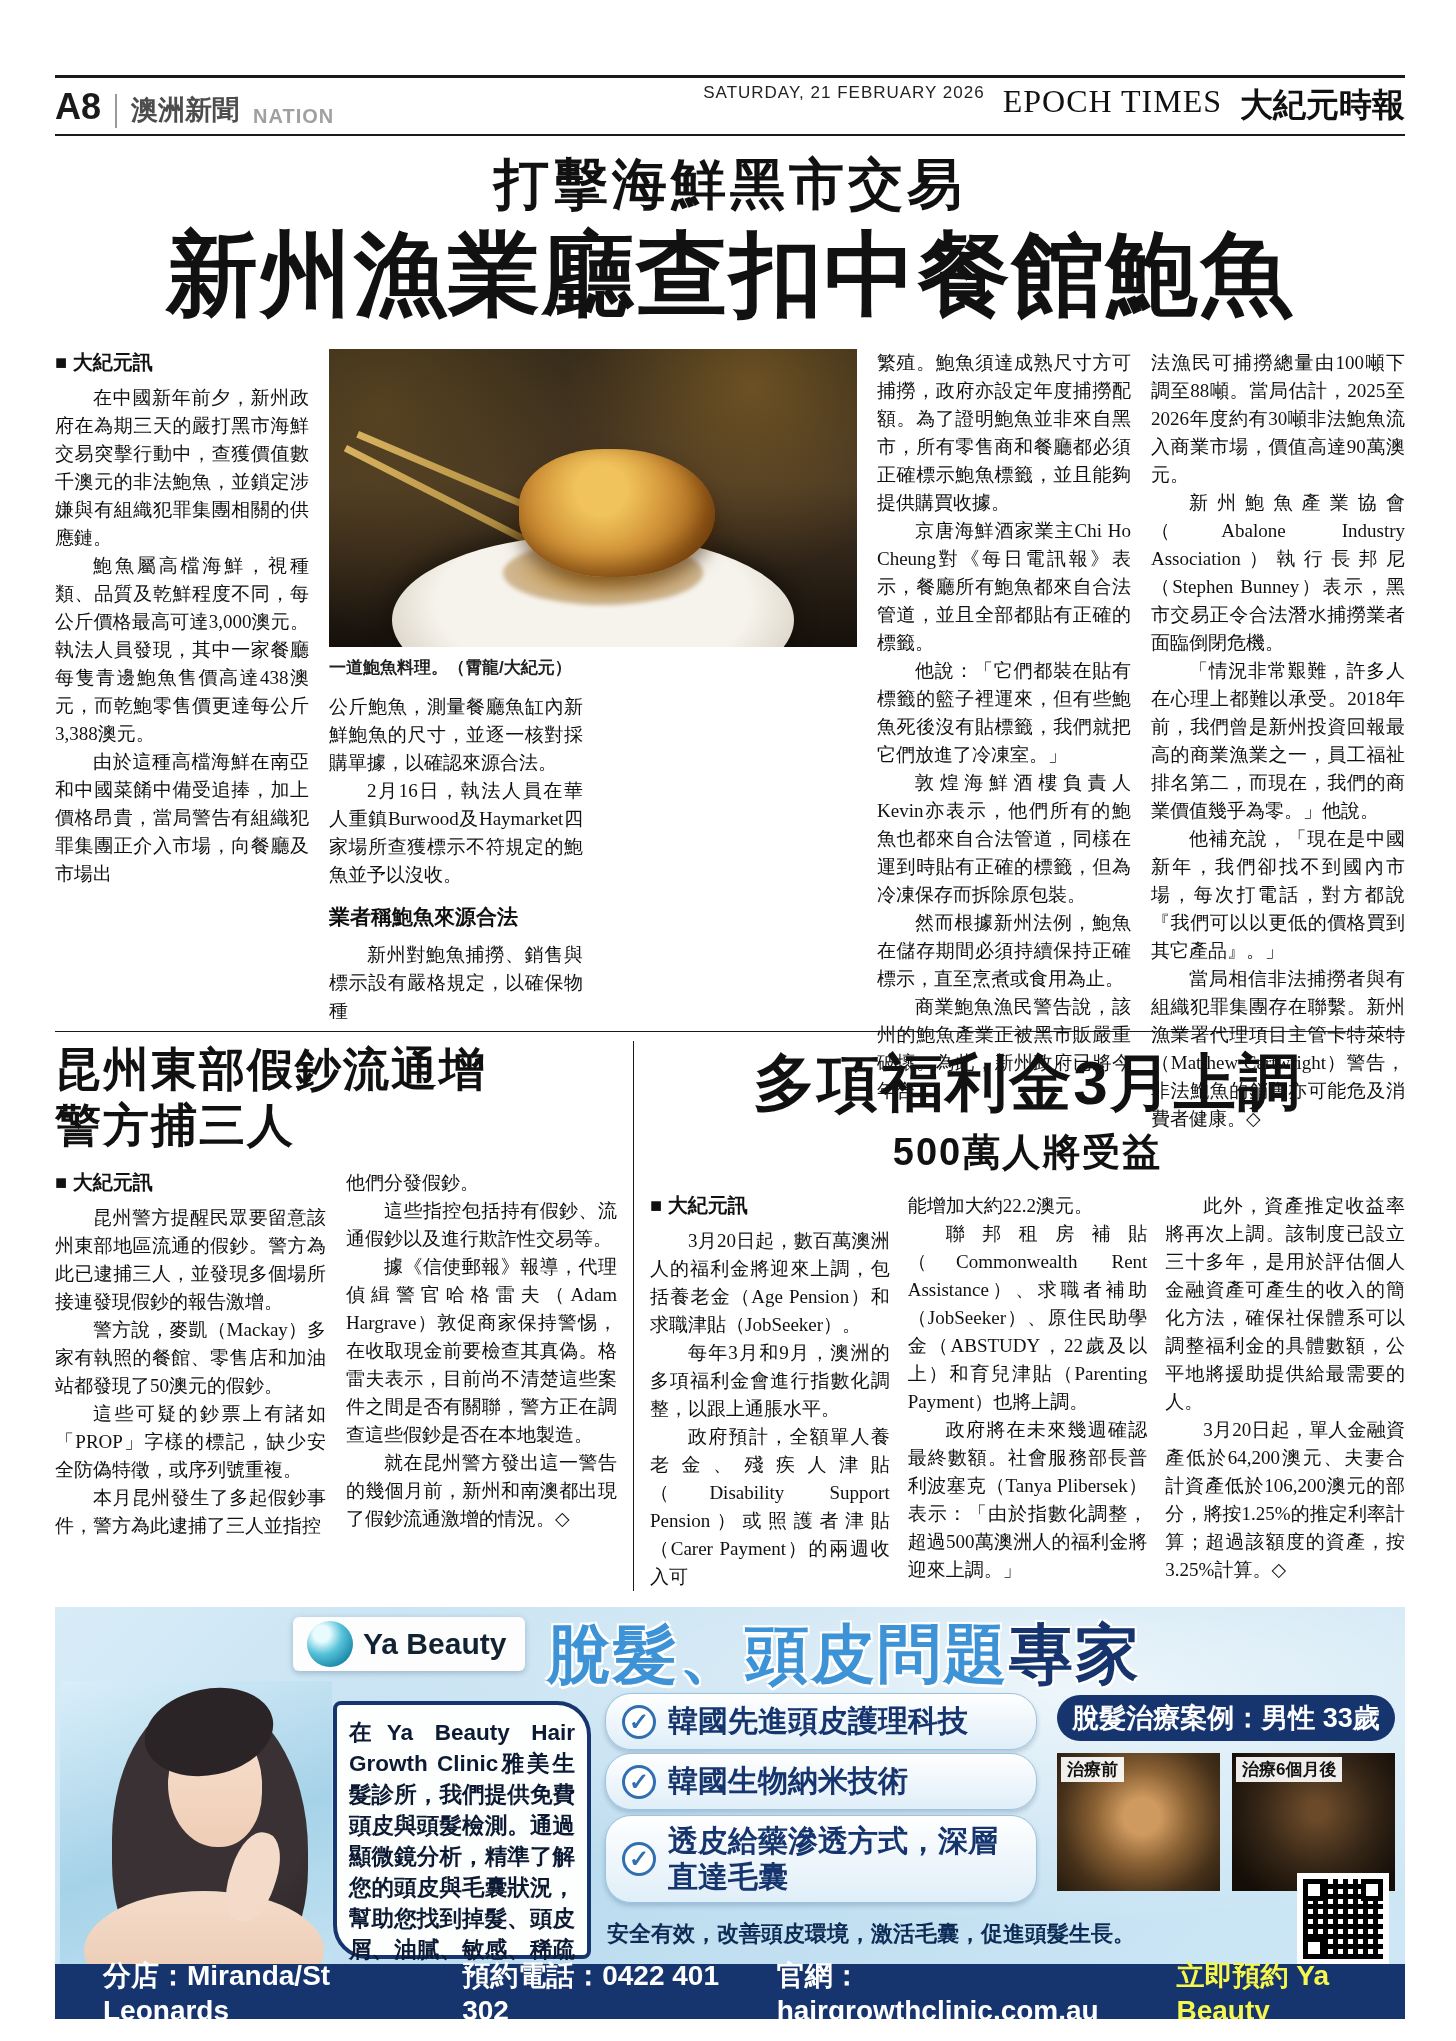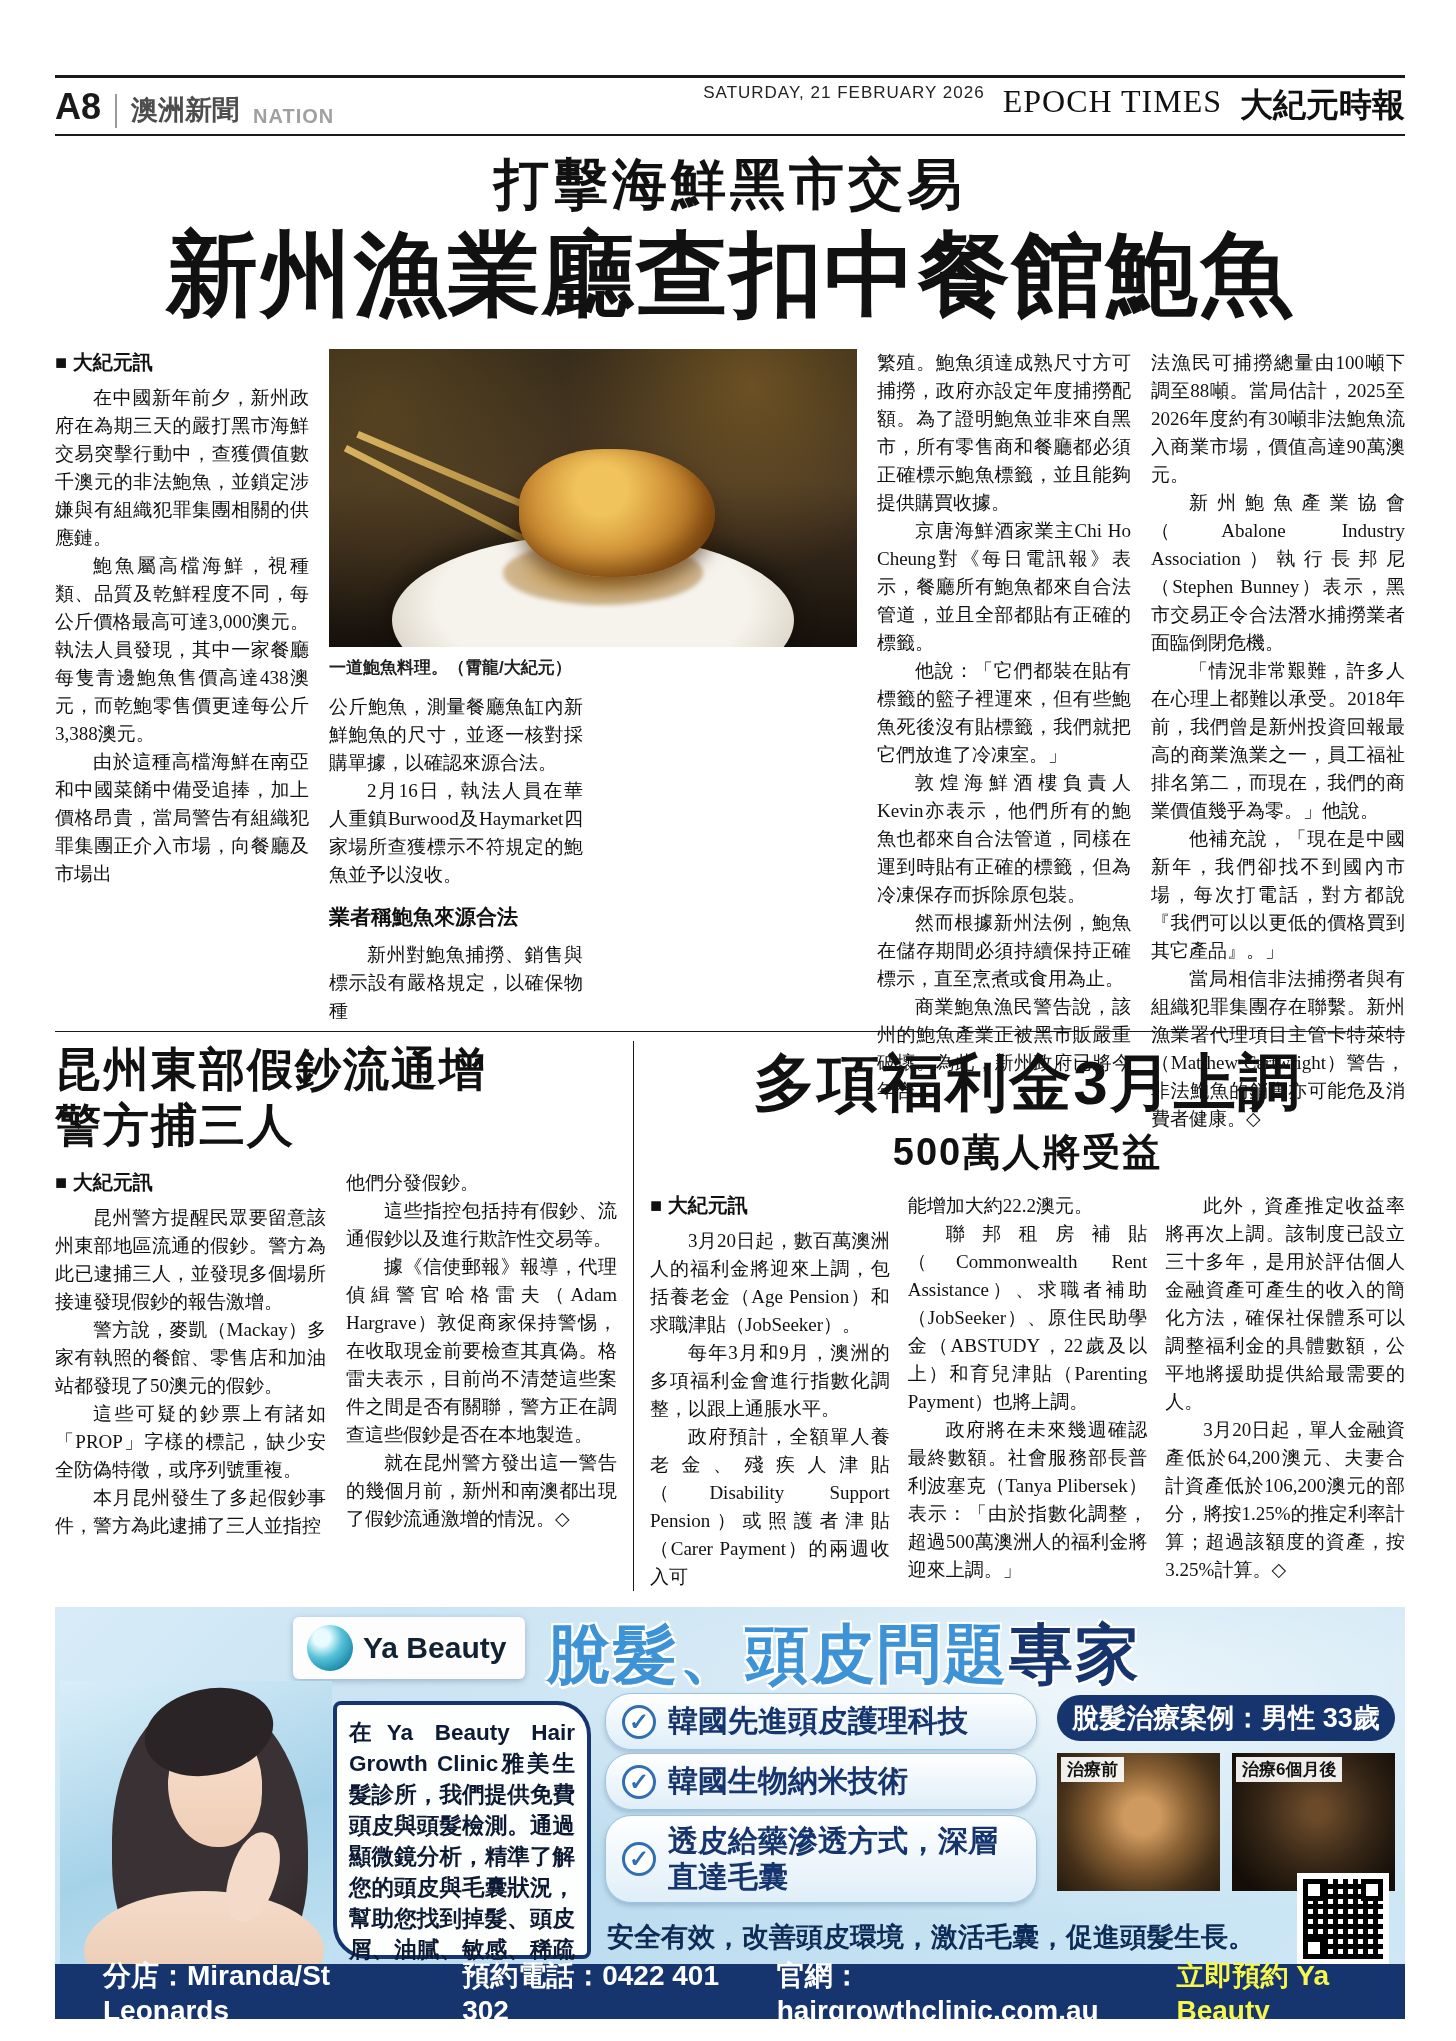--- a/index.html
+++ b/index.html
@@ -68,21 +68,21 @@
   .headline3 { text-align:center; font-family:"Liberation Sans",sans-serif; font-weight:900; font-size:62px; letter-spacing:2px; }
   .subheadline3 { text-align:center; font-family:"Liberation Sans",sans-serif; font-weight:700; font-size:38px; margin-top:2px; letter-spacing:2px; }
   .a3body { display:flex; gap:18px; margin-top:14px; }
   .a3col { flex:1; }
 
   
   .ad { position:relative; margin-top:16px; height:412px; overflow:hidden;
     background:
       radial-gradient(ellipse at 75% 20%, rgba(255,255,255,.7), transparent 50%),
       linear-gradient(135deg,#d8ecf8 0%, #bcdcef 45%, #cfe8f6 100%); }
-  .ad-logo { position:absolute; left:238px; top:10px; width:232px; height:62px; background:#fdfdfd;
+  .ad-logo { position:absolute; left:238px; top:10px; width:232px; height:54px; background:#fdfdfd;
     border-radius:6px; display:flex; align-items:center; gap:10px; padding:0 14px; box-shadow:0 2px 6px rgba(0,40,80,.25); }
   .ad-sphere { width:46px; height:46px; border-radius:50%;
     background:radial-gradient(circle at 32% 28%, #e8fbff 0 18%, #57c2d8 45%, #1785a8 80%, #0d5f7e); }
   .ad-brand { font-family:"Liberation Sans",sans-serif; font-weight:900; font-size:30px; color:#123; }
   .ad-headline { position:absolute; left:492px; top:4px; font-family:"Liberation Sans",sans-serif; font-weight:900; font-size:64px; letter-spacing:2px; white-space:nowrap; }
   .ad-headline .hl-main { color:#3d93d6;
     text-shadow:-2px -2px 0 #fff,2px -2px 0 #fff,-2px 2px 0 #fff,2px 2px 0 #fff,0 3px 0 #fff; }
   .ad-headline .hl-accent { color:#16356e; text-shadow:-2px -2px 0 #fff,2px -2px 0 #fff,-2px 2px 0 #fff,2px 2px 0 #fff; }
   .woman { position:absolute; left:5px; top:74px; width:272px; height:284px; overflow:hidden;
     background:linear-gradient(160deg,#d9eef9 0%, #a6d2e8 55%, #c2e2f2 100%); }
@@ -106,21 +106,21 @@
   .check { flex:0 0 34px; width:34px; height:34px; border:3px solid #2f6fb2; border-radius:50%; color:#2f6fb2;
     display:flex; align-items:center; justify-content:center; font-size:24px; font-weight:900; background:#fff; }
   .case-label { position:absolute; left:1002px; top:88px; width:338px; height:46px; background:#16356e; border-radius:23px;
     display:flex; align-items:center; justify-content:center; color:#fff; font-family:"Liberation Sans",sans-serif; font-weight:900; font-size:27px; }
   .case-photos { position:absolute; left:1002px; top:146px; display:flex; gap:12px; }
   .case-ph { width:163px; height:138px; position:relative; }
   .ph-before { background:radial-gradient(circle at 52% 46%, #cf9a5f 0 16%, #8a6134 42%, #46311a 72%, #241a0e);}
   .ph-after { background:radial-gradient(circle at 52% 42%, #6b4a2a 0 8%, #342516 50%, #150e08 85%);}
   .ph-label { position:absolute; left:4px; top:4px; background:rgba(255,255,255,.92); color:#111;
     font-family:Liberation Sans, sans-serif; font-weight:700; font-size:17px; padding:1px 6px; }
-  .ad-tagline { position:absolute; left:552px; top:312px; font-family:Liberation Sans, sans-serif; font-weight:900; font-size:27px; color:#0d2c55; }
+  .ad-tagline { position:absolute; left:552px; top:312px; font-family:Liberation Sans, sans-serif; font-weight:900; font-size:22px; color:#0d2c55; }
   .qr { position:absolute; right:16px; top:266px; width:92px; height:92px; background:#fff; padding:6px; }
   .qr-grid { width:100%; height:100%; position:relative;
     background-image:
       repeating-linear-gradient(0deg,#000 0 5px, transparent 5px 10px),
       repeating-linear-gradient(90deg,#000 0 5px, #fff 5px 10px); }
   .qr-eye { position:absolute; width:22px; height:22px; border:5px solid #000; background:#fff; }
   .qr-eye.e1{left:0;top:0;} .qr-eye.e2{right:0;top:0;} .qr-eye.e3{left:0;bottom:0;}
   .ad-bar { position:absolute; left:0; right:0; bottom:0; height:55px; background:#16356e;
     display:flex; align-items:center; gap:34px; padding:0 0 0 48px;
     font-family:"Liberation Sans",sans-serif; font-weight:900; font-size:28px; color:#fff; }

